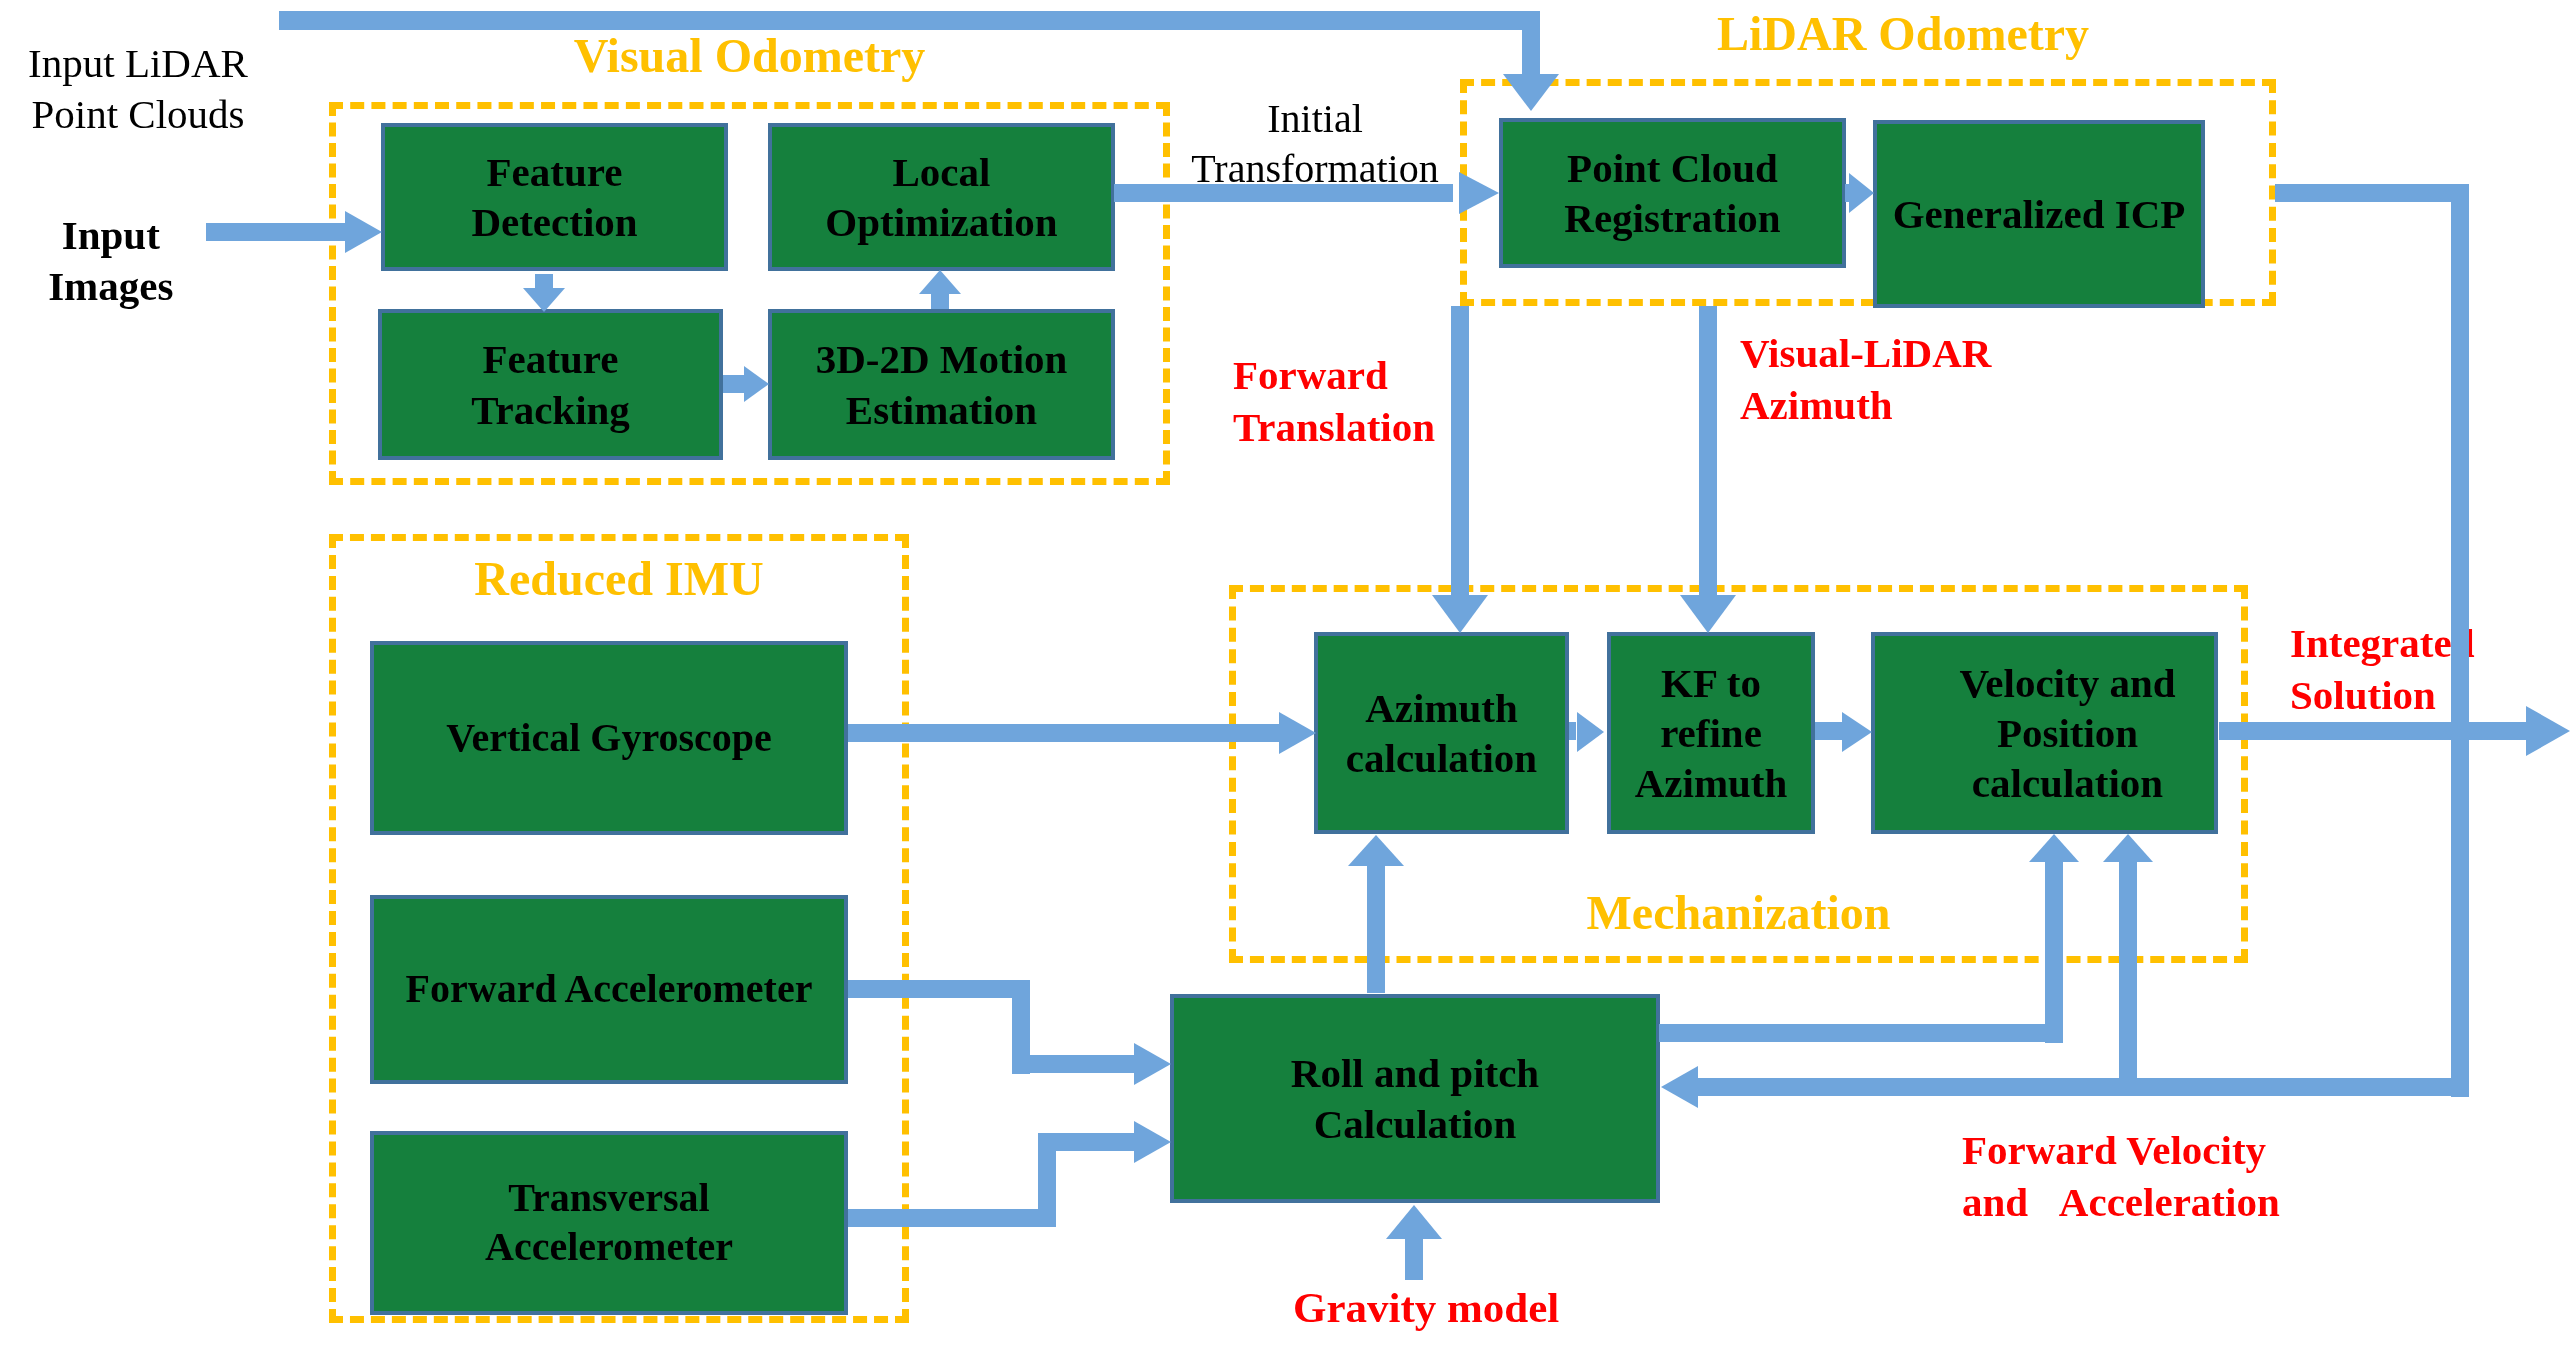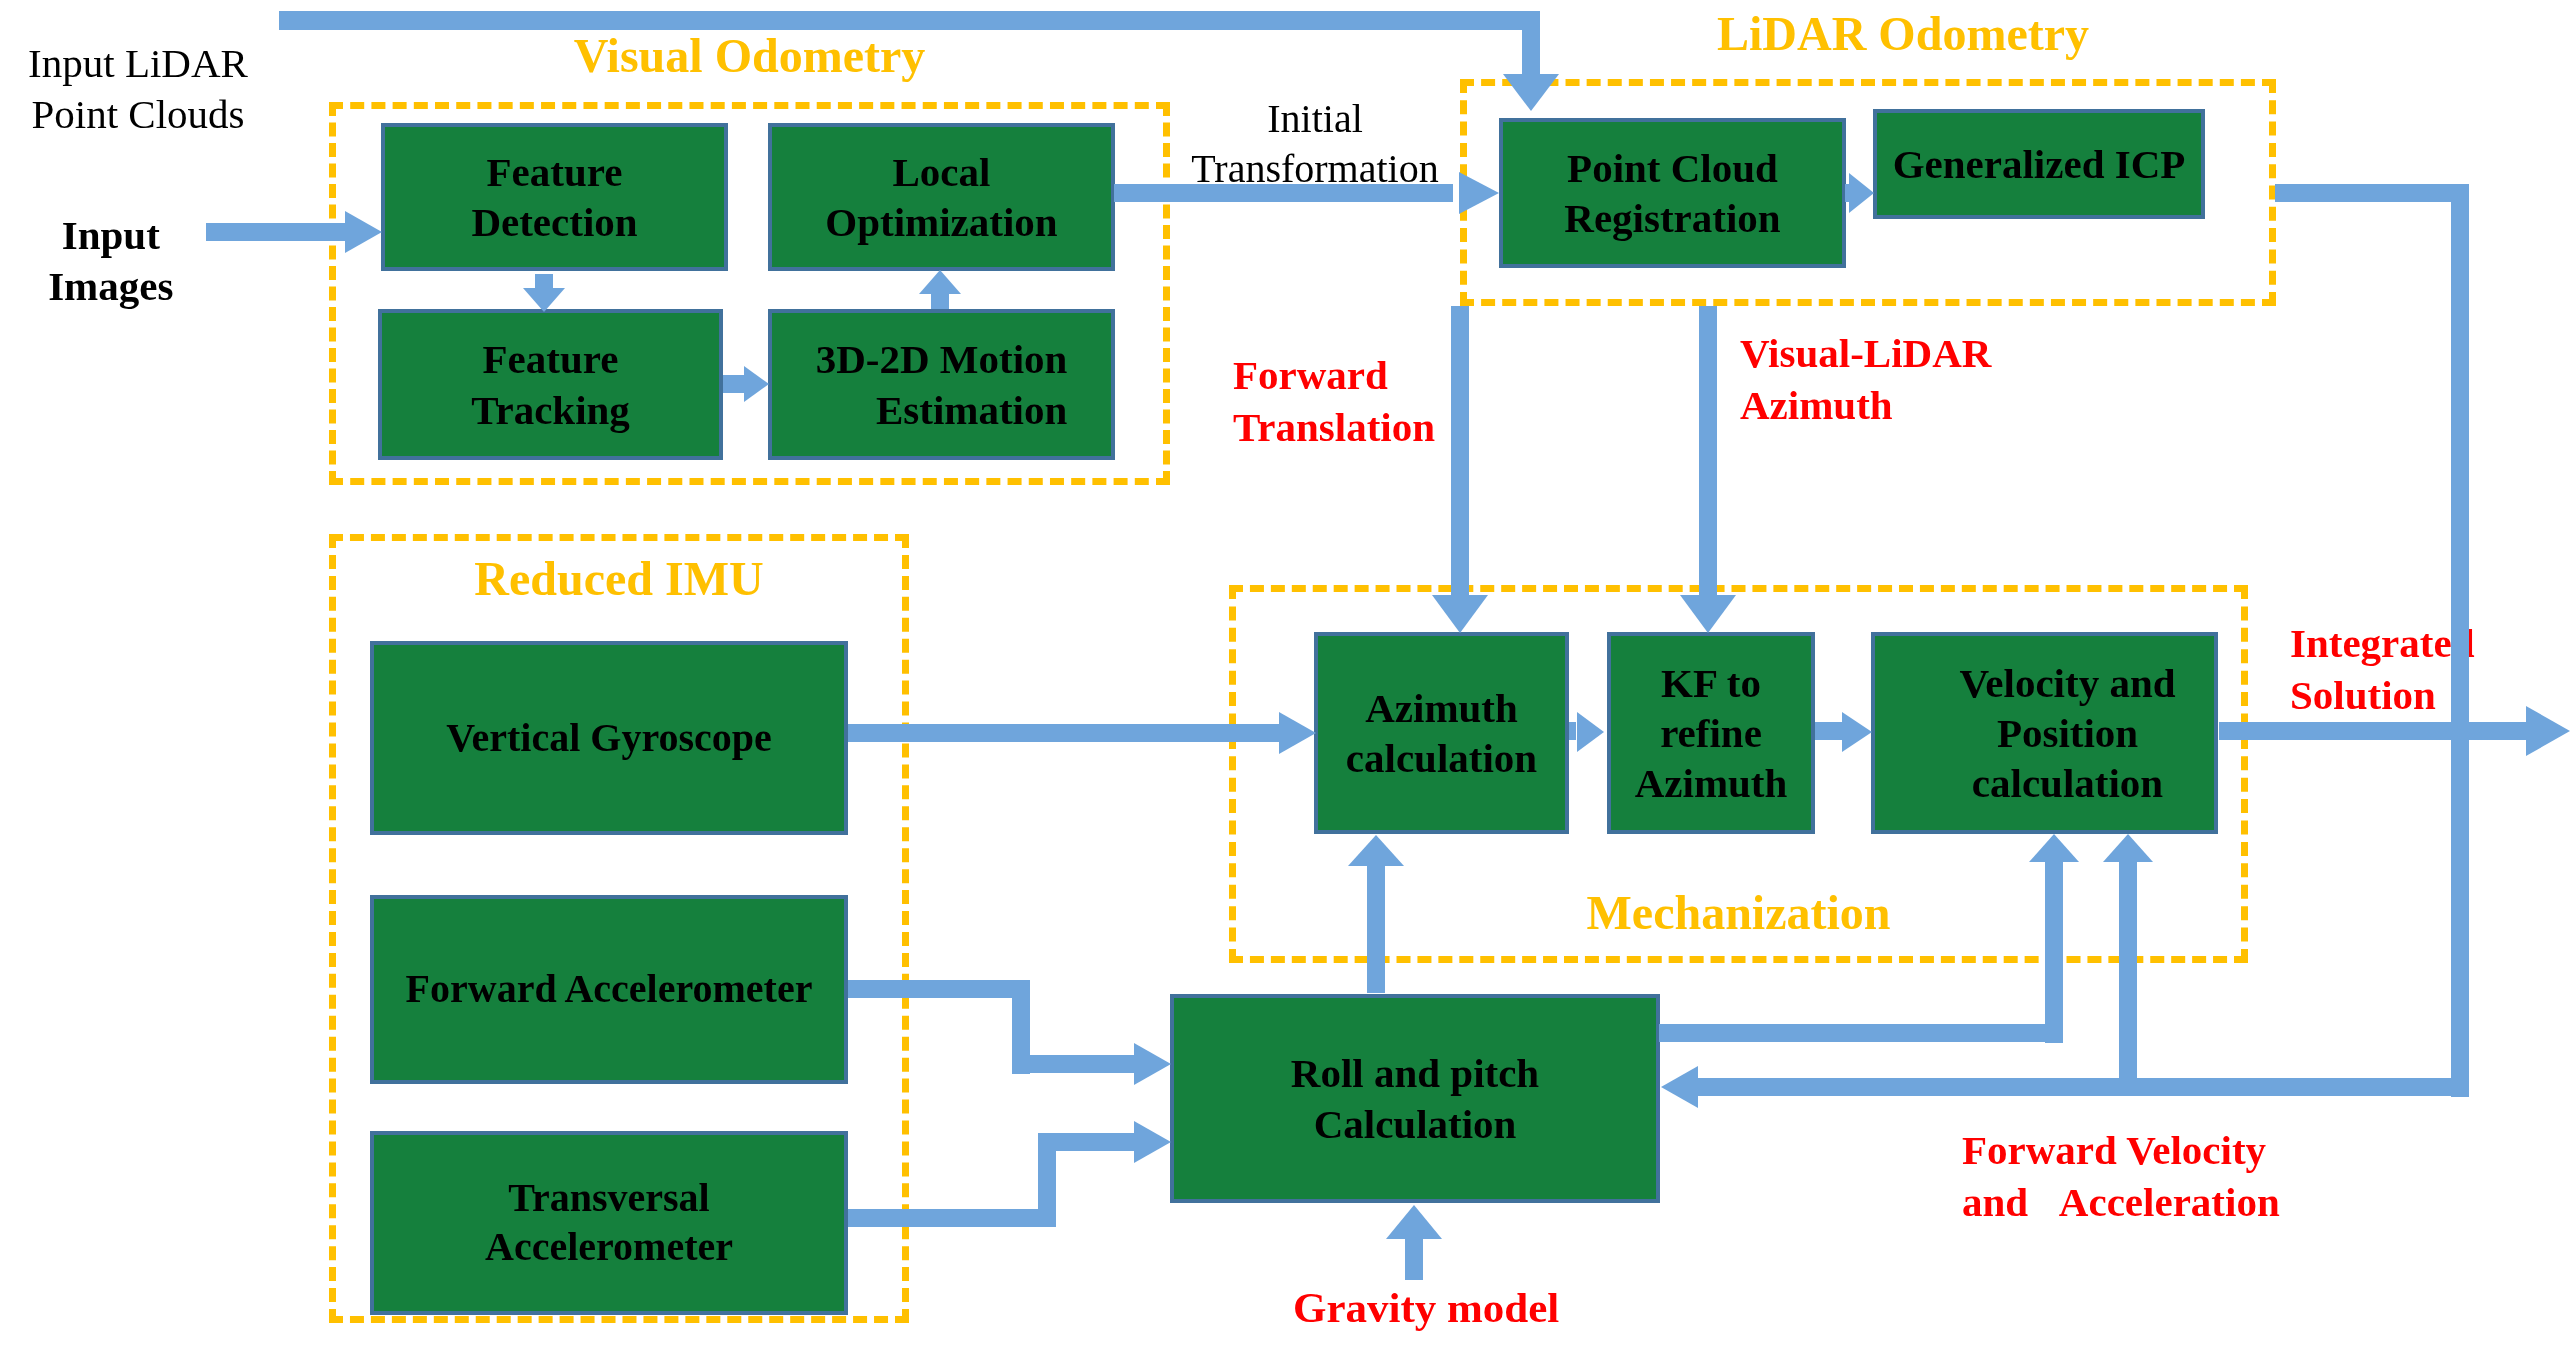--- a/index.html
+++ b/index.html
@@ -76,26 +76,26 @@
   <div class="blacklab" style="left:4.3px;top:210px;width:213px;font-weight:bold;">Input Images</div>
   <div class="blacklab" style="left:1166px;top:94px;width:298px;font-size:40px;">Initial
 Transformation</div>
 
   <div class="box" style="left:381px;top:123px;width:347px;height:148px;">Feature
 Detection</div>
   <div class="box" style="left:768px;top:123px;width:347px;height:148px;">Local
 Optimization</div>
   <div class="box" style="left:378px;top:309px;width:345px;height:151px;">Feature
 Tracking</div>
-  <div class="box" style="left:768px;top:309px;width:347px;height:151px;text-align:right;">3D-2D Motion
+  <div class="box" style="left:768px;top:309px;width:347px;height:151px;">3D-2D Motion
 Estimation</div>
 
   <div class="box" style="left:1499px;top:118px;width:347px;height:150px;">Point Cloud
 Registration</div>
-  <div class="box" style="left:1873px;top:109px;width:332px;height:110px;">Generalized ICP</div>
+  <div class="box" style="left:1873px;top:120px;width:332px;height:188px;">Generalized ICP</div>
 
   <div class="box small" style="left:370px;top:641px;width:478px;height:194px;">Vertical Gyroscope</div>
   <div class="box small" style="left:370px;top:895px;width:478px;height:189px;">Forward Accelerometer</div>
   <div class="box small" style="left:370px;top:1131px;width:478px;height:184px;">Transversal
 Accelerometer</div>
 
   <div class="box" style="left:1314px;top:632px;width:255px;height:202px;">Azimuth
 calculation</div>
   <div class="box" style="left:1607px;top:632px;width:208px;height:202px;">KF to
 refine

